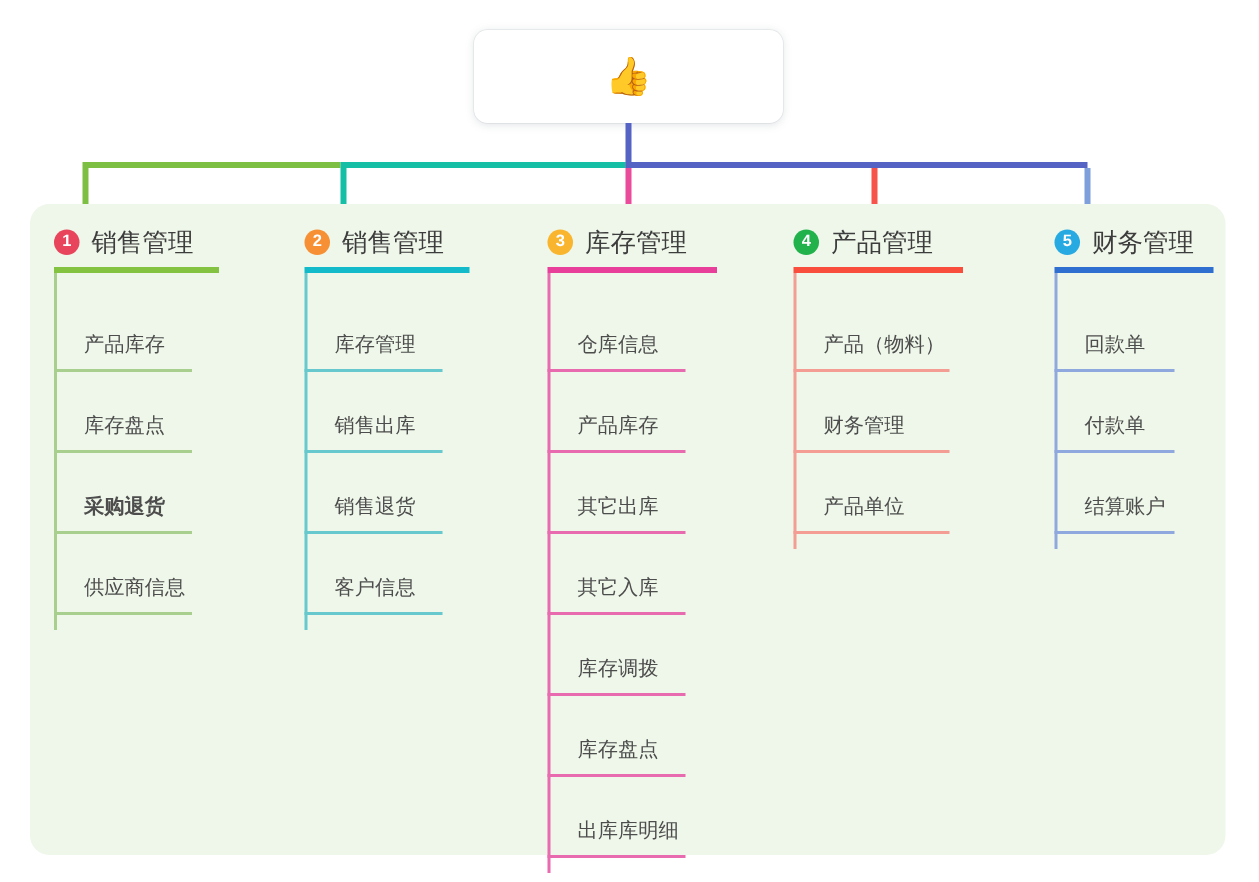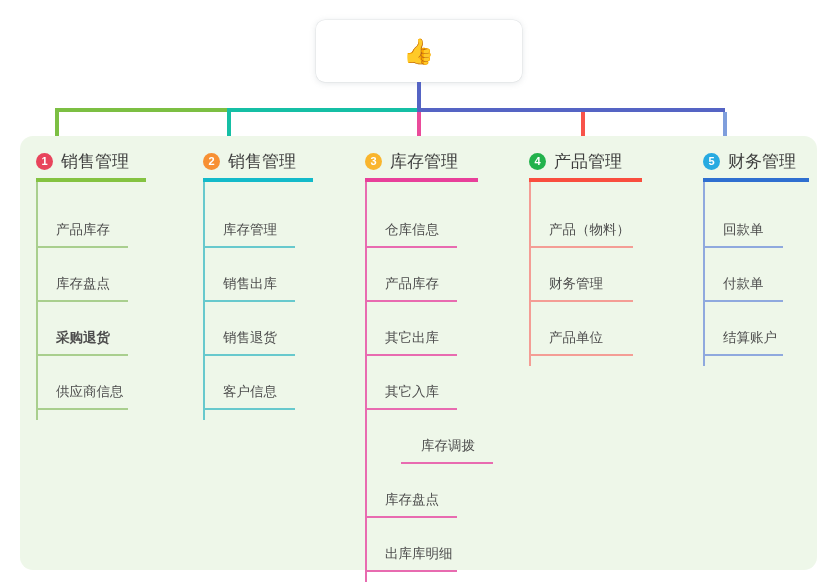--- a/index.html
+++ b/index.html
@@ -218,21 +218,21 @@
         <div class="item-rule" style="width: 92px; background: rgb(232, 107, 176);"></div>
       </div>
       <div class="item" style="top: 170px; width: 92px;">
         <div class="item-label">其它出库</div>
         <div class="item-rule" style="width: 92px; background: rgb(232, 107, 176);"></div>
       </div>
       <div class="item" style="top: 224px; width: 92px;">
         <div class="item-label">其它入库</div>
         <div class="item-rule" style="width: 92px; background: rgb(232, 107, 176);"></div>
       </div>
-      <div class="item" style="top: 278px; width: 92px; margin-left: 36px;">
+      <div class="item" style="top: 278px; width: 92px;">
         <div class="item-label">库存调拨</div>
         <div class="item-rule" style="width: 92px; background: rgb(232, 107, 176);"></div>
       </div>
       <div class="item" style="top: 332px; width: 92px; font-family: Liberation Mono, monospace;">
         <div class="item-label">库存盘点</div>
         <div class="item-rule" style="width: 92px; background: rgb(232, 107, 176);"></div>
       </div>
       <div class="item" style="top: 386px; width: 92px; padding-left: 32px;">
         <div class="item-label">出库库明细</div>
         <div class="item-rule" style="width: 92px; background: rgb(232, 107, 176);"></div>

